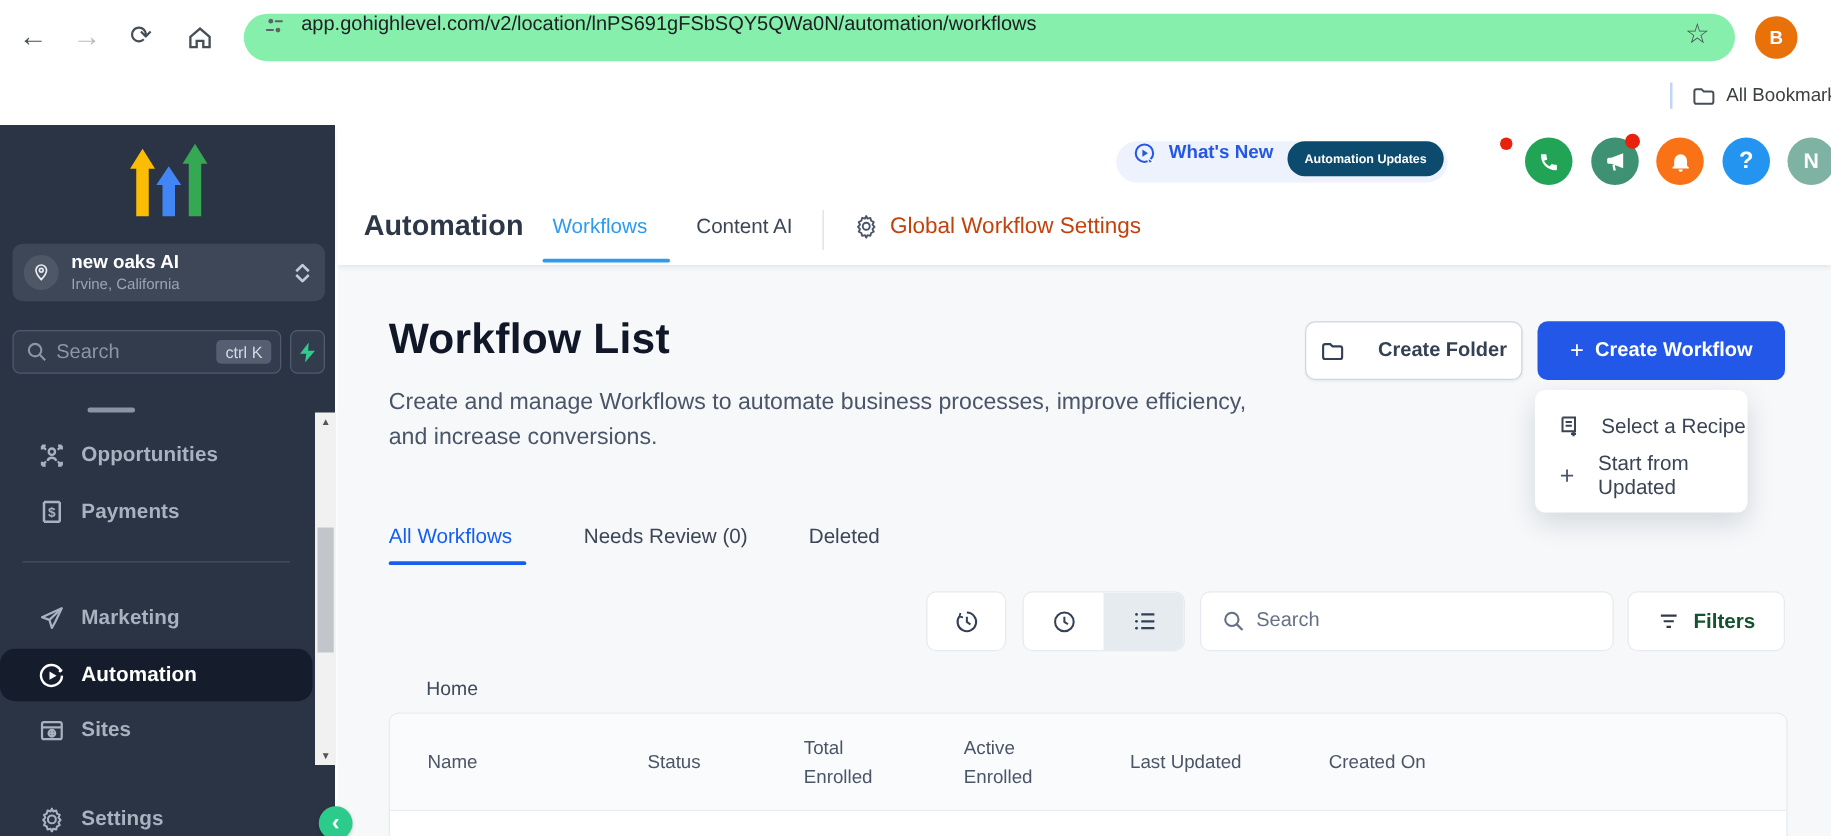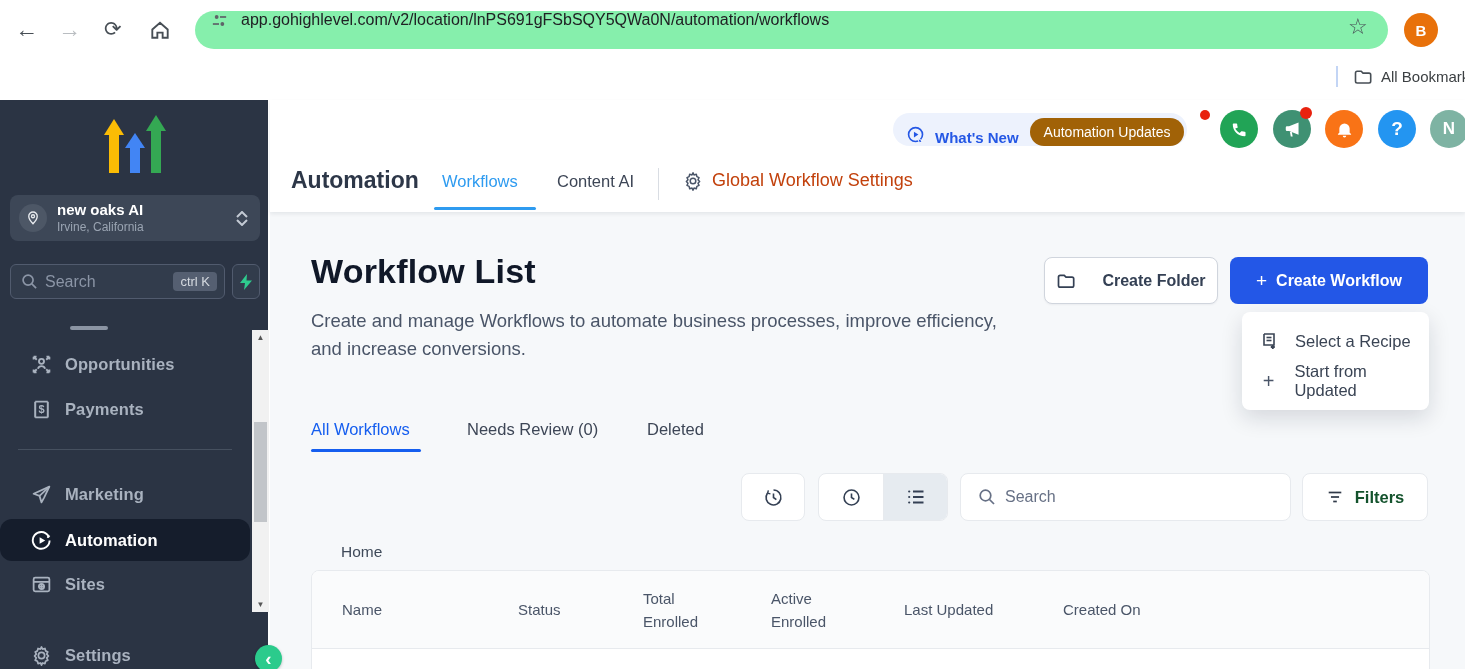--- a/index.html
+++ b/index.html
@@ -53,23 +53,23 @@
     justify-content:center; font-size:8px; color:#555; }
   #side-thumb { position:absolute; left:2px; top:92px; width:13px; height:100px; background:#c2c5c9; }
   #collapse-btn { position:absolute; left:255px; top:545px; width:27px; height:27px; border-radius:50%;
     background:#2bcb8c; color:#fff; font-size:19px; font-weight:bold; display:flex; align-items:center;
     justify-content:center; cursor:pointer; box-shadow:0 1px 3px rgba(0,0,0,.25); z-index:5; line-height:1; }
 
   
   #main-head { position:absolute; left:270px; top:100px; width:1195px; height:112px; background:#fff;
     box-shadow:0 2px 4px rgba(16,24,40,.08); z-index:2; }
   #wn-group { position:absolute; left:623px; top:13px; height:33px; background:#edf2fd; border-radius:17px;
-    display:flex; align-items:flex-end; padding:0 3px 0 13px; cursor:pointer; }
+    display:flex; align-items:flex-start; padding:0 3px 0 13px; cursor:pointer; }
   #wn-label { color:#2457e5; font-size:15px; font-weight:bold; margin:0 11px 0 8px; }
-  #wn-pill { background:#a16207; color:#fff; font-size:14px; font-weight:normal; height:28px; border-radius:14px;
+  #wn-pill { background:#0c4a6e; color:#fff; font-size:10px; font-weight:bold; height:28px; border-radius:14px;
     display:flex; align-items:center; padding:0 14px; }
   #wn-dot { position:absolute; left:930px; top:10px; width:10px; height:10px; border-radius:50%; background:#e8220e; z-index:3; }
   .circ { position:absolute; top:10px; width:38px; height:38px; border-radius:50%; display:flex;
     align-items:center; justify-content:center; color:#fff; cursor:pointer; }
   #mega-dot { position:absolute; left:1030px; top:7px; width:12px; height:12px; border-radius:50%; background:#e8220e; z-index:3; }
   #app-title { position:absolute; left:21px; top:67px; font-size:23px; font-weight:bold; color:#2d3748; }
   .htab { position:absolute; top:72px; font-size:16.5px; cursor:pointer; }
   #htab-underline { position:absolute; left:164px; top:107px; width:102px; height:3px; background:#2e9bf0; border-radius:2px; }
   #head-vdiv { position:absolute; left:388px; top:68px; width:1px; height:32px; background:#d9dde3; }
   #gws { position:absolute; left:413px; top:70px; display:flex; align-items:center; gap:9px; cursor:pointer;
@@ -78,22 +78,22 @@
   
   #content { position:absolute; left:270px; top:212px; width:1195px; height:457px; background:#f6f8fa; }
   #wl-title { position:absolute; left:41px; top:40px; font-size:34px; font-weight:bold; color:#101828; letter-spacing:.2px; }
   #wl-desc { position:absolute; left:41px; top:95px; width:705px; font-size:18.5px; color:#4a5568; line-height:28px; }
   .btn { display:flex; align-items:center; justify-content:center; border-radius:8px; cursor:pointer;
     font-size:16px; font-weight:bold; }
   #btn-folder { position:absolute; left:774px; top:45px; width:174px; height:47px; background:#fff;
     border:1px solid #d0d5dd; color:#344054; box-shadow:0 1px 2px rgba(16,24,40,.05); gap:26px; }
   #btn-create { position:absolute; left:960px; top:45px; width:198px; height:47px; background:#2357e7; color:#fff; gap:9px; }
   #btn-create .plus { font-size:19px; font-weight:normal; }
-  #dropdown { position:absolute; left:958px; top:100px; width:187px; background:#fff; border-radius:8px;
-    box-shadow:0 8px 22px rgba(16,24,40,.14); padding:9px 0; z-index:4;margin-left:14px; }
+  #dropdown { position:absolute; left:958px; top:100px; width:170px; background:#fff; border-radius:8px;
+    box-shadow:0 8px 22px rgba(16,24,40,.14); padding:9px 0; z-index:4; }
   .dd-item { height:40px; display:flex; align-items:center; padding-left:18px; gap:17px; cursor:pointer;
     color:#3a4454; font-size:16.5px; }
   .dd-item .plus { font-size:20px; color:#4a5568; width:18px; text-align:center; }
   .wtab { position:absolute; top:208px; font-size:16.5px; cursor:pointer; color:#3d4656; }
   #wtab-underline { position:absolute; left:41px; top:237px; width:110px; height:3px; background:#155eef; border-radius:2px; }
   .tool { position:absolute; top:261px; height:48px; background:#fff; border:1px solid #e7eaee; border-radius:8px; }
   #seg { display:flex; overflow:hidden; padding:0; }
   .seg-cell { width:64px; height:46px; display:flex; align-items:center; justify-content:center; cursor:pointer; }
   .seg-cell.sel { background:#e6ebf0; }
   .seg-cell + .seg-cell { border-left:1px solid #e7eaee; }

